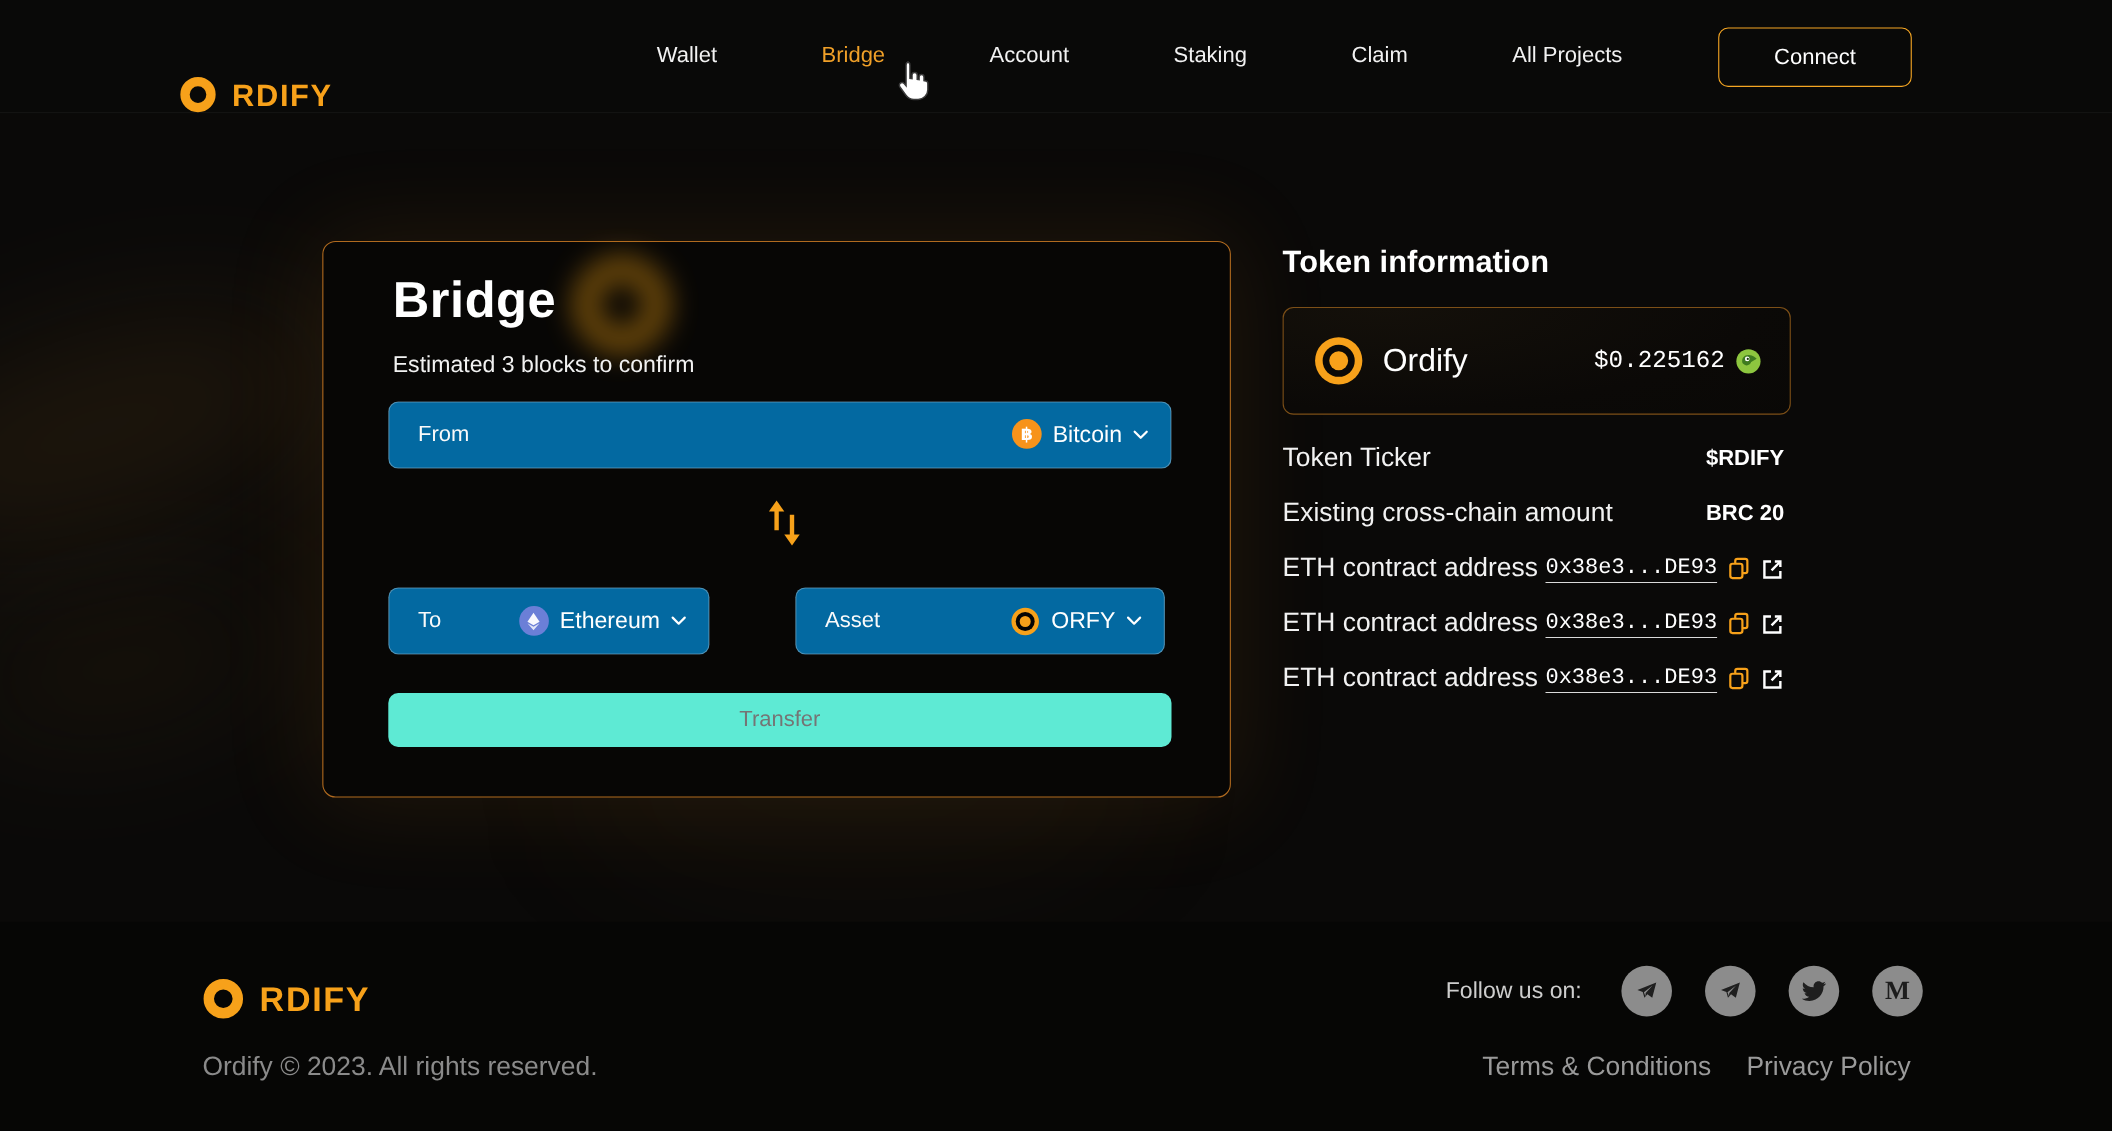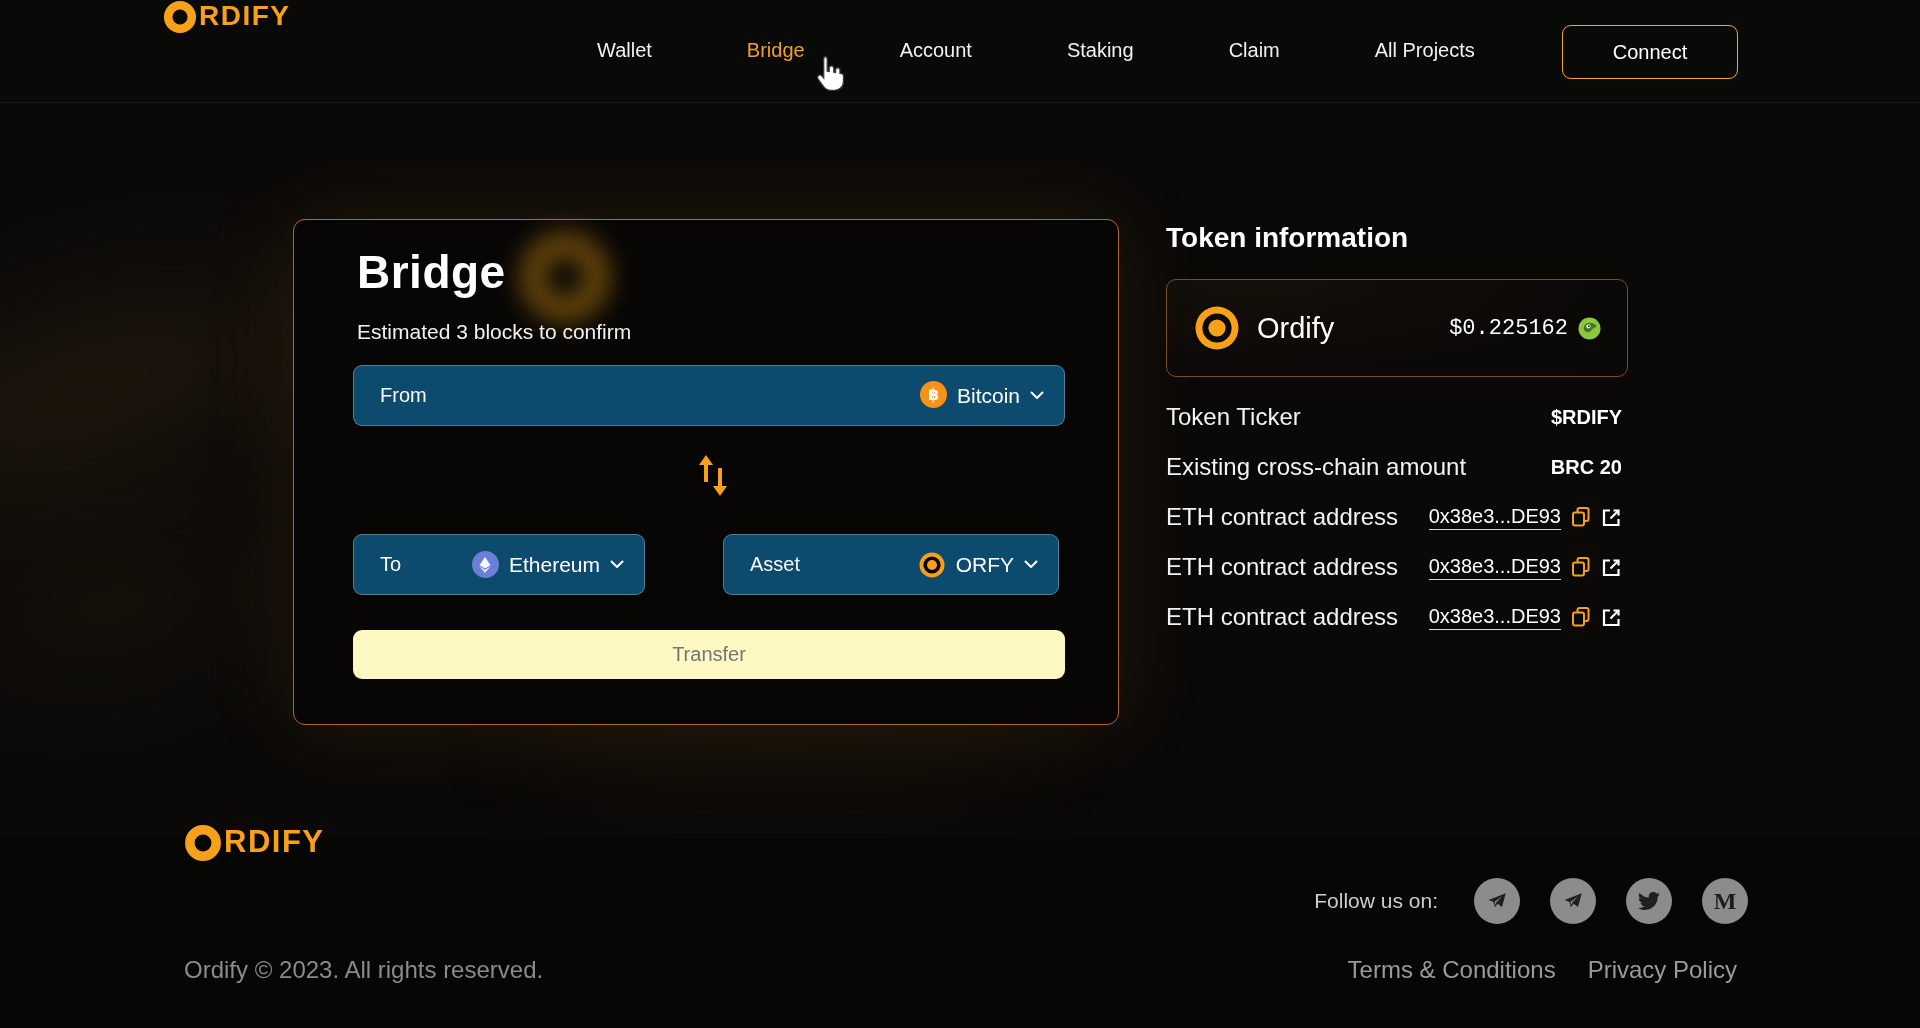--- a/index.html
+++ b/index.html
@@ -3,21 +3,21 @@
 <meta charset="utf-8">
 <style>
   * { margin:0; padding:0; box-sizing:border-box; }
   html,body { background:#000; }
   body { font-family:"Liberation Sans", sans-serif; }
   .page{ position:relative; width:1920px; height:1028px; overflow:hidden;
          background:#0a0908; }
   
   .header{ position:absolute; left:0; top:0; width:1920px; height:103px;
            background:#090908; border-bottom:1px solid rgba(255,255,255,.06); }
-  .logo{ position:absolute; left:163px; top:0; height:103px; display:flex; align-items:flex-start; gap:2px; }
+  .logo{ position:absolute; left:163px; top:0; height:103px; display:flex; align-items:flex-end; gap:14px; }
   .logo svg{ display:block; }
   .logo .word{ color:#F7A11A; font-weight:800; font-size:28px; letter-spacing:1.5px; }
   .nav{ position:absolute; left:597px; top:0; height:101px; display:flex; align-items:center; gap:95px; }
   .nav-item{ color:#f2f2f2; font-size:20px; cursor:pointer; white-space:nowrap; }
   .nav-item.active{ color:#F0A028; }
   .connect-btn{ position:absolute; right:182px; top:25px; width:176px; height:54px;
                 background:transparent; border:1.5px solid #F5A623; border-radius:9px;
                 color:#fff; font-size:20px; font-family:"Liberation Sans",sans-serif; cursor:pointer; }
   
   .bokeh{ position:absolute; border-radius:50%; filter:blur(55px); pointer-events:none; }
@@ -25,51 +25,51 @@
   .b2{ left:-40px; top:540px; width:300px; height:130px; background:rgba(105,70,28,.12); transform:rotate(-12deg); }
   .b3{ left:520px; top:620px; width:520px; height:200px; background:rgba(90,60,25,.08); }
   
   .bridge-card{ position:absolute; left:293px; top:219px; width:826px; height:506px;
                 background:#070605; border:1px solid #b06a1f; border-radius:12px;
                 box-shadow:0 0 90px 6px rgba(240,150,40,.10); }
   .ring-glow{ position:absolute; left:228px; top:14px; width:86px; height:86px; border-radius:50%;
               border:20px solid #E89B12; filter:blur(13px); opacity:.55; }
   .bridge-title{ position:absolute; left:63px; top:25px; color:#fff; font-size:46px; font-weight:800; letter-spacing:.5px; }
   .bridge-sub{ position:absolute; left:63px; top:100px; color:#f1f1f1; font-size:21px; font-weight:300; }
-  .field{ position:absolute; height:61px; background:#0c4a6e; border:1px solid rgba(235,235,235,.33);
+  .field{ position:absolute; height:61px; background:#0369a1; border:1px solid rgba(235,235,235,.33);
           border-radius:9px; display:flex; align-items:center; justify-content:space-between;
           padding:0 20px 0 26px; cursor:pointer; }
   .field .flabel{ color:#fafafa; font-size:20px; }
   .sel{ display:flex; align-items:center; gap:10px; }
   .sel .sname{ color:#fff; font-size:21px; }
   .coin{ width:27px; height:27px; border-radius:50%; display:flex; align-items:center; justify-content:center; }
   .coin.btc{ background:#F7931A; color:#fff; font-family:"DejaVu Sans",sans-serif; font-weight:700; font-size:16px; transform:translateY(-1px); }
   .coin.eth{ background:#6b7fd7; }
   .f-from{ left:59px; top:145px; width:712px; }
   .f-to{ left:59px; top:314px; width:292px; }
   .f-asset{ left:429px; top:314px; width:336px; }
   .swap{ position:absolute; left:396px; top:230px; width:46px; height:52px; }
   .transfer-btn{ position:absolute; left:59px; top:410px; width:712px; height:49px;
-                 background:#fef9c3; border:none; border-radius:9px; color:#757575; font-size:20px;
+                 background:#5eead4; border:none; border-radius:9px; color:#757575; font-size:20px;
                  font-family:"Liberation Sans",sans-serif; cursor:pointer; }
   .chev{ display:block; }
   
   .ti-title{ position:absolute; left:1166px; top:222px; color:#fff; font-size:28px; font-weight:800; }
   .token-card{ position:absolute; left:1166px; top:279px; width:462px; height:98px;
                border:1px solid #7c4f17; border-radius:10px;
                background:radial-gradient(120% 160% at 20% 0%, #14100a 0%, #0b0907 60%, #090806 100%);
                display:flex; align-items:center; padding:4px 26px; }
   .token-card .tname{ color:#fff; font-size:29px; font-weight:300; margin-left:16px; }
   .price-wrap{ margin-left:auto; display:flex; align-items:center; gap:10px;font-family:Liberation Mono, monospace; }
   .price-wrap .price{ color:#fff; font-size:22px; }
   .info-rows{ position:absolute; left:1166px; top:392px; width:456px; }
   .irow{ height:50px; display:flex; align-items:center; justify-content:space-between; }
   .irow .ilabel{ color:#f2f2f2; font-size:24px; font-weight:300; }
   .irow .ival{ color:#fff; font-size:20px; font-weight:700; }
-  .linkgroup{ display:flex; align-items:center; gap:9px; }
+  .linkgroup{ display:flex; align-items:center; gap:9px;font-family:Liberation Mono, monospace; }
   .addr-link{ color:#fff; font-size:20px; text-decoration:none; border-bottom:1px solid rgba(255,255,255,.85);
               padding-bottom:1px; cursor:pointer; }
   .icon-btn{ display:flex; align-items:center; cursor:pointer; background:none; border:none; padding:0; }
   
   .footer{ position:absolute; left:0; top:838px; width:1920px; height:190px; background:#060605; }
   .footer .logo{ left:184px; top:-14px; }
   .footer .logo .word{ font-size:31px; }
   .follow{ position:absolute; right:172px; top:40px; display:flex; align-items:center; gap:30px; }
   .follow .flabel2{ color:#cdcdcd; font-size:21px; margin-right:6px; }
   .soc{ width:46px; height:46px; border-radius:50%; background:#8c8c8c; display:flex; align-items:center;

